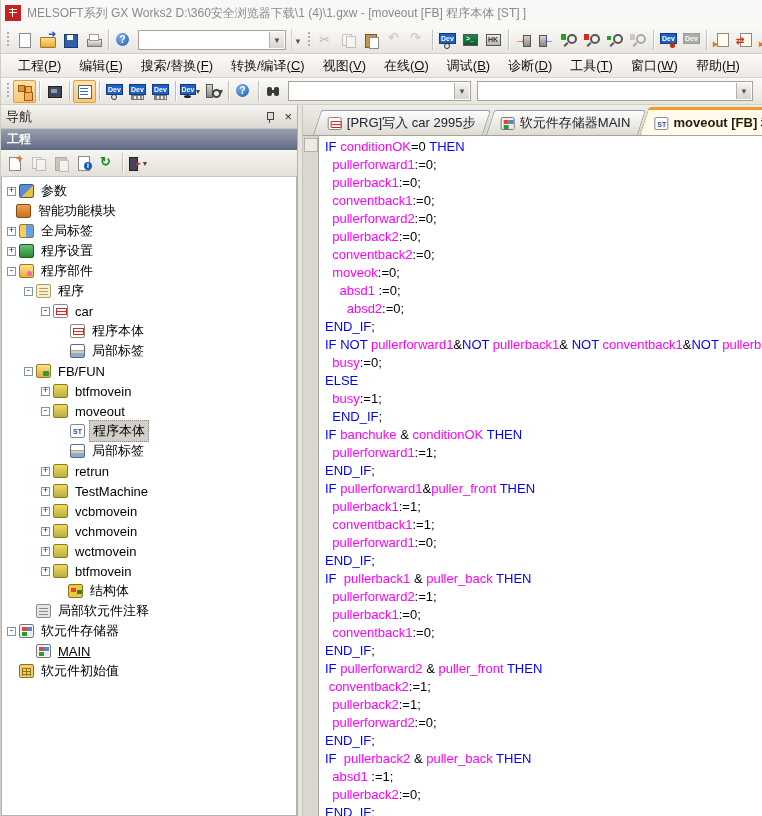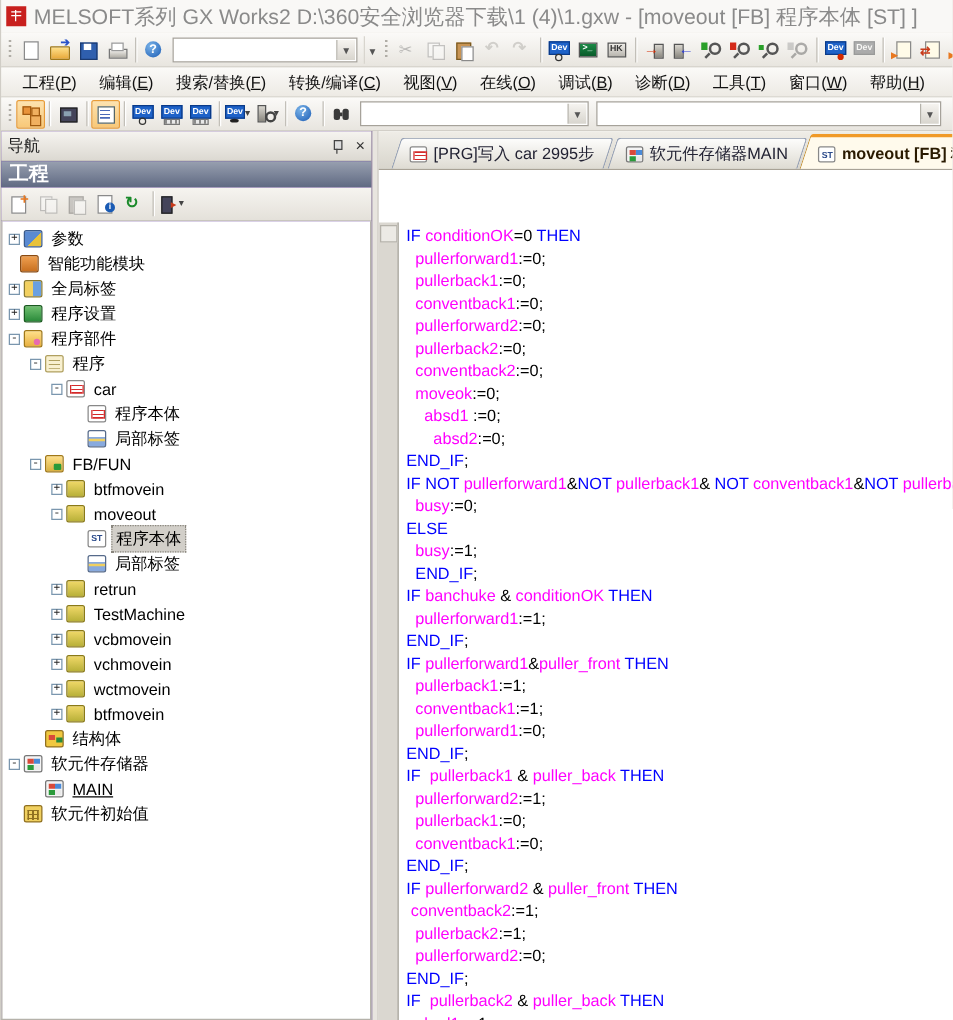--- a/index.html
+++ b/index.html
@@ -7,21 +7,21 @@
     font-family:"Liberation Sans", sans-serif; background:#ebe8e2; }
   #app { width:762px; height:816px; display:flex; flex-direction:column; border-left:1px solid #d0cdc6; }
 
   
   .titlebar { height:26px; background:#f9f8f6; display:flex; align-items:center; padding:0 4px; flex:none; }
   .app-ico { width:16px; height:16px; background:#c8201e; position:relative; flex:none; margin-right:6px; }
   .app-ico::after { content:""; position:absolute; inset:3px;
     background:linear-gradient(#fff,#fff) left 1px top 1px/8px 1px no-repeat,
                linear-gradient(#fff,#fff) left 1px top 4px/8px 1px no-repeat,
                linear-gradient(#fff,#fff) left 4px top 0/1px 9px no-repeat; }
-  .title-text { color:#8a8a8a; font-size:17px; white-space:nowrap; overflow:hidden; }
+  .title-text { color:#8a8a8a; font-size:12px; white-space:nowrap; overflow:hidden; }
 
   
   .toolbar { height:28px; background:linear-gradient(#fbfaf8,#e8e5df); border-bottom:1px solid #d2cfc8;
     display:flex; align-items:center; padding:0 2px; flex:none; }
   .toolbar2 { height:27px; }
   .tgrip { width:6px; height:20px; margin:0 2px;
     background:repeating-linear-gradient(#b0ada6 0 2px, transparent 2px 4px) 2px 2px/2px 16px no-repeat; flex:none; }
   .tsep { width:1px; height:20px; background:#c2bfb8; margin:0 3px; box-shadow:1px 0 0 #fff; flex:none; }
   .tbtn { width:23px; height:23px; border:1px solid transparent; border-radius:2px;
     display:flex; align-items:center; justify-content:center; flex:none; position:relative; }
@@ -121,21 +121,21 @@
 
   
   .nav { width:297px; flex:none; display:flex; flex-direction:column; background:#4c1d95; border-right:1px solid #b5b2aa; }
   .nav-head { height:24px; background:linear-gradient(#f6f4f0,#dcd9d2); display:flex; align-items:center;
     padding:0 5px; font-size:13px; color:#222; border-bottom:1px solid #c8c5be; }
   .nav-head .spacer { flex:1; }
   .pin-ic { width:12px; height:12px; position:relative; margin-right:8px; }
   .pin-ic::before { content:""; position:absolute; left:3px; top:1px; width:5px; height:6px; background:#ddd; border:1px solid #444; }
   .pin-ic::after { content:""; position:absolute; left:5px; top:8px; width:1px; height:4px; background:#444; }
   .close-ic { font-size:13px; color:#333; line-height:12px; }
-  .nav-section { height:21px; background:linear-gradient(#98a0b0,#5f6982); color:#fff; font-size:16px; font-weight:bold;
+  .nav-section { height:21px; background:linear-gradient(#98a0b0,#5f6982); color:#fff; font-size:12px; font-weight:bold;
     line-height:21px; padding-left:6px; }
   .nav-tools { height:27px; background:linear-gradient(#f6f4f0,#e4e1da); border-bottom:1px solid #c8c5be;
     display:flex; align-items:center; padding-left:3px; }
   .tree { flex:1; background:#fff; border:1px solid #b5b2aa; border-top:none; margin:0; overflow:hidden; padding-top:4px; }
   .trow { height:20px; display:flex; align-items:center; font-size:13px; color:#000; white-space:nowrap; }
   .exp { width:9px; height:9px; border:1px solid #7a96ae; background:#fff; color:#222; font-size:9px; line-height:7px;
     text-align:center; margin-right:3px; flex:none; font-family:"Liberation Mono", monospace; }
   .exp-sp { width:12px; flex:none; }
   .tic { width:15px; height:14px; position:relative; margin-right:4px; flex:none; border-radius:2px; }
   .tlabel { padding:1px 3px;text-align:right; }
@@ -180,21 +180,21 @@
   .tabbar { height:31px; background:linear-gradient(#efede7,#d8d5cc); border-bottom:1px solid #a8a296;
     display:flex; align-items:flex-end; padding-left:14px; flex:none; overflow:hidden; }
   .tab { height:25px; display:flex; align-items:center; padding:0 10px; margin-right:3px;
     background:linear-gradient(#fdfdfc,#dedbd2); border:1px solid #95a0b5; border-bottom:none;
     border-radius:3px 3px 0 0; transform:skewX(-18deg); font-size:13px; color:#223; white-space:nowrap; }
   .tab > * { transform:skewX(18deg); }
   .tab .tic { margin-right:5px; width:14px; height:13px; }
   .tab.active { height:29px; background:#fffaec; border-color:#c89840; border-top:3px solid #f09a28;
     font-weight:bold; color:#2a1a00; margin-bottom:-1px; }
 
-  .codewrap { flex:1; display:flex; min-height:0;margin-top:42px; }
+  .codewrap { flex:1; display:flex; min-height:0; }
   .gutter { width:16px; background:#dad7d0; border-right:1px solid #a8a59d; flex:none; }
   .gutter::before { content:""; display:block; width:12px; height:12px; margin:2px auto 0;
     background:#eceae5; border:1px solid #b5b2aa; }
   .code { flex:1; overflow:hidden; padding:2px 0 0 6px; font-size:13px; line-height:18px; white-space:pre; }
   .cline { height:18px; }
   .tok-k { color:#0000ff; }
   .tok-i { color:#ff00ff; }
   .tok-o { color:#000000; }
 </style>
 </head>
@@ -483,24 +483,29 @@
           <div class="trow" style="padding-left: 39px;">
             <span class="exp">+</span>
             <span class="tic t-fbfolder"></span>
             <span class="tlabel">wctmovein</span>
           </div>
           <div class="trow" style="padding-left: 39px;">
             <span class="exp">+</span>
             <span class="tic t-fbfolder"></span>
             <span class="tlabel">btfmovein</span>
           </div>
-          <div class="trow" style="padding-left: 22px;">
+          <div class="trow" style="padding-left: 22px; margin-left: 32px;">
             <span class="exp-sp"></span>
             <span class="tic t-struct"></span>
             <span class="tlabel">结构体</span>
+          </div>
+          <div class="trow" style="padding-left: 22px;">
+            <span class="exp-sp"></span>
+            <span class="tic t-comment"></span>
+            <span class="tlabel">局部软元件注释</span>
           </div>
           <div class="trow" style="padding-left: 5px;">
             <span class="exp">-</span>
             <span class="tic t-devmem"></span>
             <span class="tlabel">软元件存储器</span>
           </div>
           <div class="trow" style="padding-left: 22px; text-decoration: underline;">
             <span class="exp-sp"></span>
             <span class="tic t-devmem2"></span>
             <span class="tlabel">MAIN</span>

